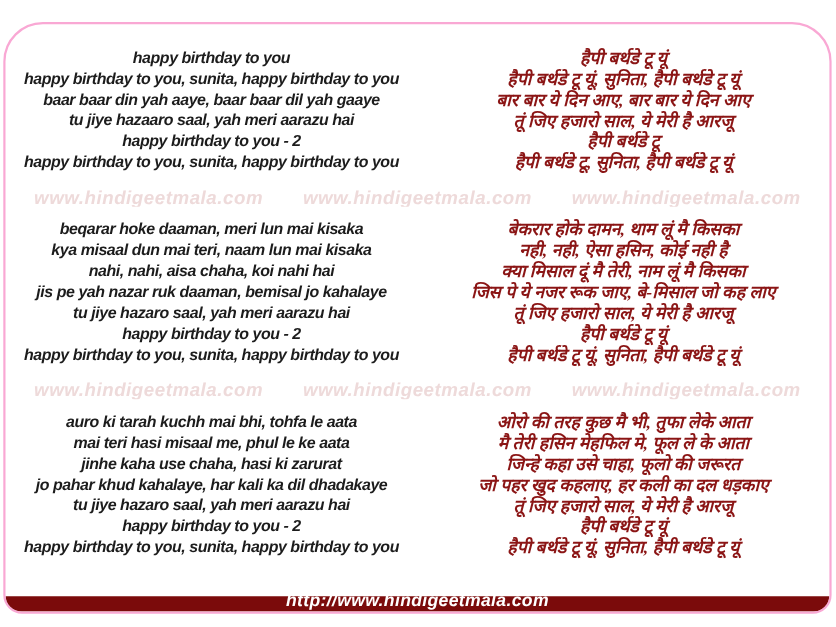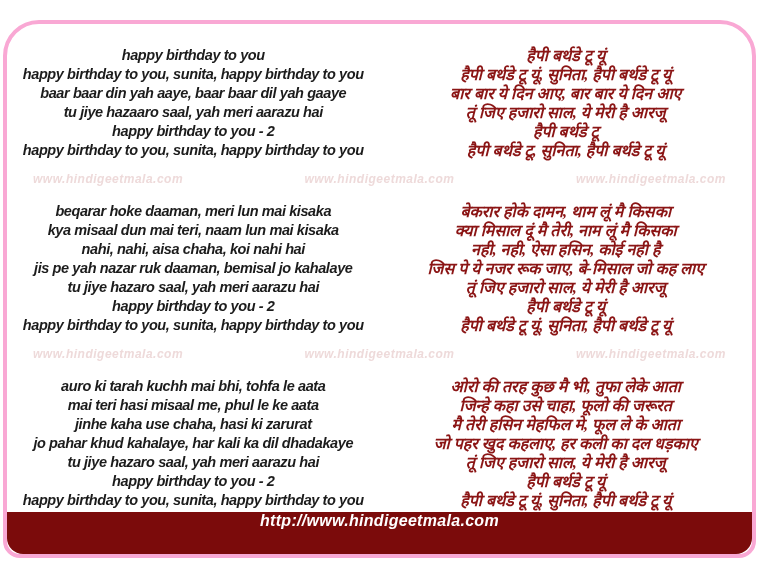--- a/index.html
+++ b/index.html
@@ -6,21 +6,21 @@
   body {
     width:760px; height:570px; position:relative;
     background:#ffffff;
     font-family:"Liberation Sans", sans-serif;
     overflow:hidden;
   }
   .sheet {
     position:absolute; left:3px; top:20px;
     width:753px; height:538px;
     box-sizing:border-box;
-    border:4px solid #f9a8d4;
+    border:2px solid #f9a8d4;
     border-radius:36px 36px 17px 17px;
     background:#ffffff;
     overflow:hidden;
   }
   .content { padding-top:22px; }
   .stanza-row { display:flex; }
   .col { width:50%; text-align:center; }
   .en-line {
     font-size:14.5px; line-height:19px;
     font-weight:bold; font-style:italic;
@@ -34,29 +34,29 @@
     color:#8b1515;
     white-space:nowrap;
   }
   .watermark-row {
     height:18px; margin:12px 0;
     padding:0 26px;
     display:flex; justify-content:space-between;
     overflow:hidden; white-space:nowrap;
   }
   .watermark-row span {
-    font-size:12px; font-weight:bold; font-style:italic;
+    font-size:17px; font-weight:bold; font-style:italic;
     color:#eedada; letter-spacing:0.5px;
   }
   .footer-bar {
     position:absolute; left:0; right:0; bottom:0;
-    height:42px;
+    height:14px;
     background:#7b0b0b;
     border-radius:0 0 16px 16px;
-    display:flex; align-items:flex-start; justify-content:center;
+    display:flex; align-items:flex-end; justify-content:center;
   }
   .footer-url {
     color:#ffffff; font-weight:bold; font-style:italic;
     font-size:16px; letter-spacing:0.3px;
   }
 </style>
 </head>
 <body>
 
 <div class="sheet">
@@ -92,22 +92,22 @@
         <div class="en-line">beqarar hoke daaman, meri lun mai kisaka</div>
         <div class="en-line">kya misaal dun mai teri, naam lun mai kisaka</div>
         <div class="en-line">nahi, nahi, aisa chaha, koi nahi hai</div>
         <div class="en-line">jis pe yah nazar ruk daaman, bemisal jo kahalaye</div>
         <div class="en-line">tu jiye hazaro saal, yah meri aarazu hai</div>
         <div class="en-line">happy birthday to you      - 2</div>
         <div class="en-line">happy birthday to you, sunita, happy birthday to you</div>
       </div>
       <div class="col">
         <div class="hi-line">बेकरार होके दामन, थाम लूं मै किसका</div>
+        <div class="hi-line">नही, नही, ऐसा हसिन, कोई नही है</div>
         <div class="hi-line">क्या मिसाल दूं मै तेरी, नाम लूं मै किसका</div>
-        <div class="hi-line">नही, नही, ऐसा हसिन, कोई नही है</div>
         <div class="hi-line">जिस पे ये नजर रूक जाए, बे-मिसाल जो कह लाए</div>
         <div class="hi-line">तूं जिए हजारो साल, ये मेरी है आरजू</div>
         <div class="hi-line">हैपी बर्थडे टू यूं</div>
         <div class="hi-line">हैपी बर्थडे टू यूं, सुनिता, हैपी बर्थडे टू यूं</div>
       </div>
     </div>
 
     <div class="watermark-row">
       <span>www.hindigeetmala.com</span>
       <span>www.hindigeetmala.com</span>
@@ -119,22 +119,22 @@
         <div class="en-line">auro ki tarah kuchh mai bhi, tohfa le aata</div>
         <div class="en-line">mai teri hasi misaal me, phul le ke aata</div>
         <div class="en-line">jinhe kaha use chaha, hasi ki zarurat</div>
         <div class="en-line">jo pahar khud kahalaye, har kali ka dil dhadakaye</div>
         <div class="en-line">tu jiye hazaro saal, yah meri aarazu hai</div>
         <div class="en-line">happy birthday to you      - 2</div>
         <div class="en-line">happy birthday to you, sunita, happy birthday to you</div>
       </div>
       <div class="col">
         <div class="hi-line">ओरो की तरह कुछ मै भी, तुफा लेके आता</div>
+        <div class="hi-line">मै तेरी हसिन मेहफिल मे, फूल ले के आता</div>
         <div class="hi-line">जिन्हे कहा उसे चाहा, फूलो की जरूरत</div>
-        <div class="hi-line">मै तेरी हसिन मेहफिल मे, फूल ले के आता</div>
         <div class="hi-line">जो पहर खुद कहलाए, हर कली का दल धड़काए</div>
         <div class="hi-line">तूं जिए हजारो साल, ये मेरी है आरजू</div>
         <div class="hi-line">हैपी बर्थडे टू यूं</div>
         <div class="hi-line">हैपी बर्थडे टू यूं, सुनिता, हैपी बर्थडे टू यूं</div>
       </div>
     </div>
 
   </div>
 
   <div class="footer-bar">

